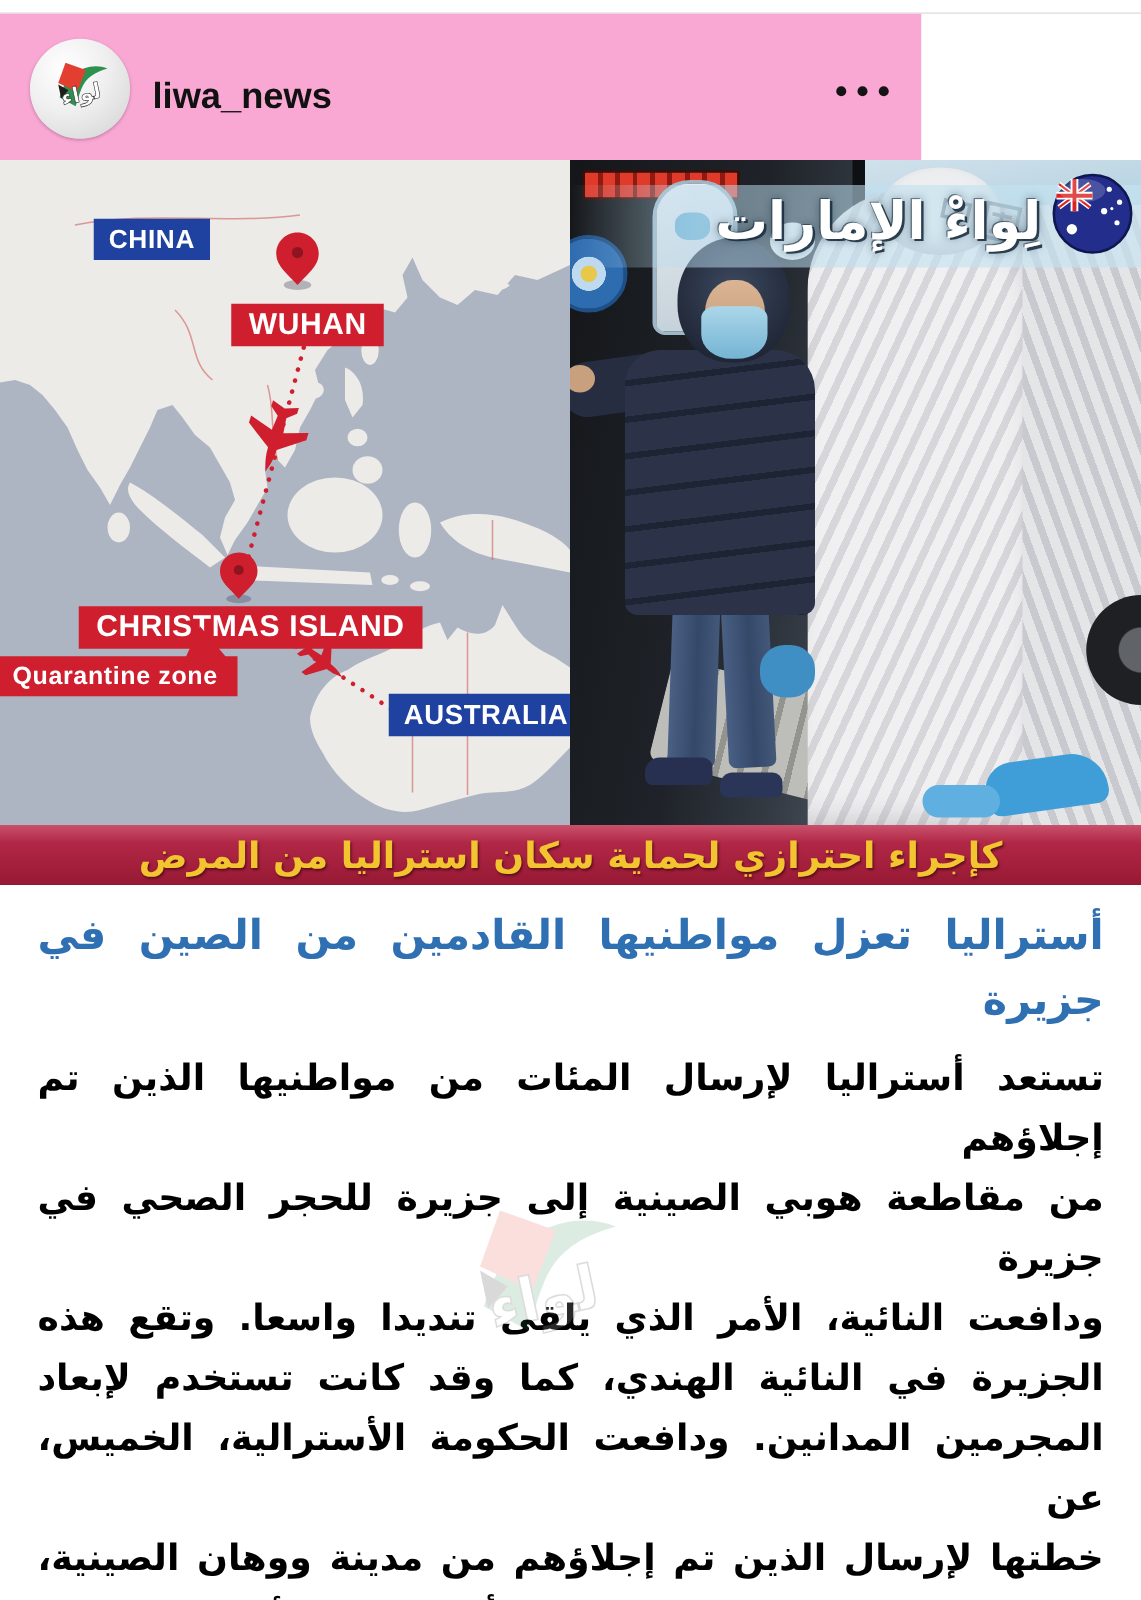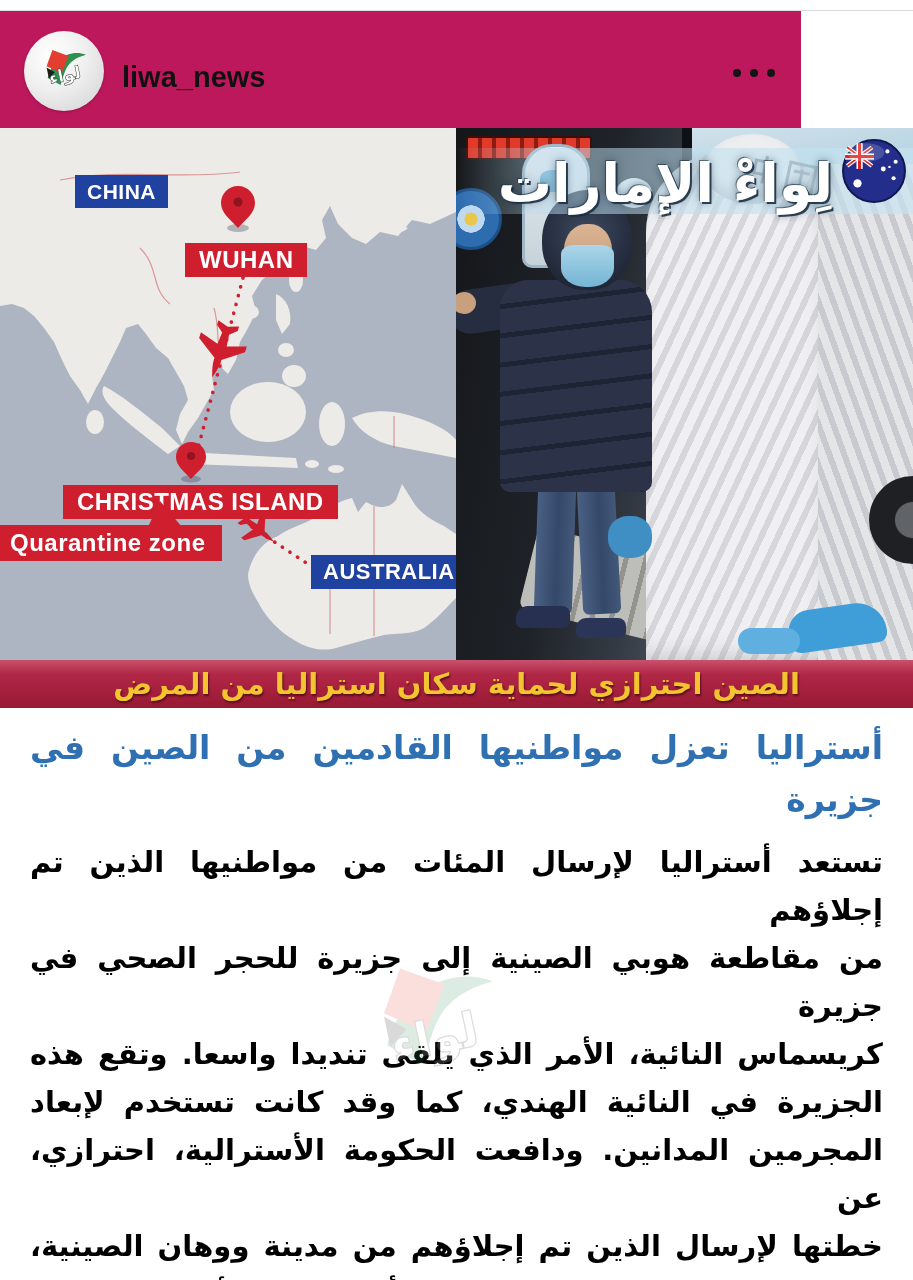--- a/index.html
+++ b/index.html
@@ -1,21 +1,21 @@
 <!DOCTYPE html>
 <html lang="ar"><head>
 <meta charset="utf-8">
 <style>
   html,body{margin:0;padding:0;background:#fff;}
   .page{position:relative;width:913px;height:1280px;background:#fff;overflow:hidden;
         font-family:"Liberation Sans",sans-serif;}
   .top-hairline{position:absolute;top:10px;left:0;width:913px;height:1px;background:#dcdcdc;}
 
   
-  .header{position:absolute;top:11px;left:0;width:801px;height:117px;background:#be185d;}
+  .header{position:absolute;top:11px;left:0;width:737px;height:117px;background:#f9a8d4;}
   .avatar{position:absolute;left:24px;top:20px;width:80px;height:80px;border-radius:50%;
           background:radial-gradient(circle at 35% 30%,#ffffff 0%,#efefef 45%,#d9d9d9 85%,#cccccc 100%);
           box-shadow:0 1px 3px rgba(0,0,0,.25);display:flex;align-items:center;justify-content:center;}
   .avatar svg{width:58px;height:58px;}
   .username{position:absolute;left:122px;top:50px;font-size:29px;font-weight:700;color:#111;}
   .more-btn{position:absolute;right:26px;top:58px;display:flex;gap:9px;cursor:pointer;}
   .more-btn span{width:8px;height:8px;border-radius:50%;background:#141414;}
 
   
   .media{position:absolute;top:128px;left:0;width:913px;height:631px;display:flex;}
@@ -23,21 +23,21 @@
   
   .map{position:relative;width:456px;height:532px;overflow:hidden;background:#adb4c2;}
   .map svg{position:absolute;inset:0;}
   .map-label{position:absolute;color:#fff;font-weight:700;letter-spacing:.5px;
              font-family:"Liberation Sans",sans-serif;line-height:1;white-space:nowrap;}
   .lbl-blue{background:#1f41a0;}
   .lbl-red{background:#cf1f2e;}
   .lbl-china{left:75px;top:47px;font-size:21px;padding:6px 12px;}
   .lbl-wuhan{left:185px;top:115px;font-size:24px;padding:5px 14px;}
   .lbl-ci{left:63px;top:357px;font-size:24px;padding:5px 14px;}
-  .lbl-qz{left:0;top:397px;font-size:24px;padding:6px 16px 6px 10px;}
+  .lbl-qz{left:0;top:397px;font-size:20px;padding:6px 16px 6px 10px;}
   .lbl-qz::before{content:"";position:absolute;top:-24px;left:148px;width:0;height:0;
        border-left:12px solid transparent;border-right:22px solid transparent;
        border-bottom:26px solid #cf1f2e;}
   .lbl-aus{left:283px;top:427px;font-size:22px;padding:6px 12px;margin-left:28px;}
 
   
   .photo{position:relative;width:457px;height:532px;overflow:hidden;
          background:linear-gradient(180deg,#8da4b2 0%,#7c8894 35%,#696e74 60%,#55585c 100%);}
   .photo *{position:absolute;}
   .windshield{left:165px;top:0;width:292px;height:168px;z-index:1;
@@ -90,21 +90,21 @@
   .glove-blue{left:152px;top:388px;width:44px;height:42px;z-index:5;background:#3f8fc4;border-radius:45%;}
   .glove-white{left:160px;top:50px;width:36px;height:30px;z-index:5;background:#e9edf0;border-radius:50%;}
   .shoecover1{left:332px;top:478px;width:98px;height:42px;z-index:5;background:#3f9ed8;
        border-radius:22px 30px 10px 12px;transform:rotate(-8deg);}
   .shoecover2{left:282px;top:500px;width:62px;height:26px;z-index:5;background:#5fb0e0;border-radius:14px;}
   .wheel{left:413px;top:348px;width:88px;height:88px;z-index:4;border-radius:50%;
        background:radial-gradient(circle,#606468 0 28%,#1e2023 30% 100%);}
   .title-band{left:0;top:20px;width:457px;height:66px;z-index:6;
        background:linear-gradient(90deg,rgba(185,220,238,0) 0%,rgba(185,220,238,.5) 22%,rgba(198,228,242,.68) 100%);}
   .photo-title{right:80px;top:24px;z-index:7;font-family:"DejaVu Sans",sans-serif;
-       font-size:54px;font-weight:700;color:#fff;direction:rtl;white-space:nowrap;
+       font-size:42px;font-weight:700;color:#fff;direction:rtl;white-space:nowrap;
        text-shadow:2px 2px 0 rgba(28,48,66,.9),-1px -1px 0 rgba(28,48,66,.6),0 0 8px rgba(18,38,56,.55);}
   .flag-badge{right:6px;top:10px;width:66px;height:66px;z-index:7;}
 
   
   .banner{position:absolute;top:660px;left:0;width:913px;height:48px;
        background:linear-gradient(180deg,#c9516c 0%,#b12746 30%,#a31f3c 70%,#961933 100%);
        display:flex;align-items:center;justify-content:center;}
   .banner-text{font-family:"DejaVu Sans",sans-serif;font-size:29px;font-weight:700;color:#f2c530;
        direction:rtl;white-space:nowrap;text-shadow:1px 2px 2px #5e0d1d;}
 
@@ -266,31 +266,31 @@
           <circle cx="41" cy="30" r="2.4"></circle>
           <circle cx="51" cy="39" r="2"></circle>
           <circle cx="47" cy="28" r="1.2"></circle>
         </g>
         <ellipse cx="24" cy="14" rx="18" ry="9" fill="rgba(255,255,255,.18)"></ellipse>
       </svg>
     </div>
   </div>
 
   <div class="banner">
-    <div class="banner-text">الصين احترازي لحماية سكان استراليا من المرض</div>
+    <div class="banner-text">كإجراء احترازي لحماية سكان استراليا من المرض</div>
   </div>
 
   <div class="article">
     <div class="headline">أستراليا تعزل مواطنيها القادمين من الصين في جزيرة</div>
     <div>
       <div class="body-line">تستعد أستراليا لإرسال المئات من مواطنيها الذين تم إجلاؤهم</div>
       <div class="body-line">من مقاطعة هوبي الصينية إلى جزيرة للحجر الصحي في جزيرة</div>
-      <div class="body-line">كريسماس النائية، الأمر الذي يلقى تنديدا واسعا. وتقع هذه</div>
+      <div class="body-line">ودافعت النائية، الأمر الذي يلقى تنديدا واسعا. وتقع هذه</div>
       <div class="body-line">الجزيرة في النائية الهندي، كما وقد كانت تستخدم لإبعاد</div>
-      <div class="body-line">المجرمين المدانين. ودافعت الحكومة الأسترالية، احترازي، عن</div>
+      <div class="body-line">المجرمين المدانين. ودافعت الحكومة الأسترالية، الخميس، عن</div>
       <div class="body-line">خطتها لإرسال الذين تم إجلاؤهم من مدينة ووهان الصينية،</div>
       <div class="body-line">على الرغم من التحذيرات من أن بعض الأستراليين قد يفضلون</div>
 
     </div>
     <svg class="watermark" viewBox="0 0 100 100">
         <use href="#liwa-logo"></use>
       </svg>
   </div>
 
 </div>

